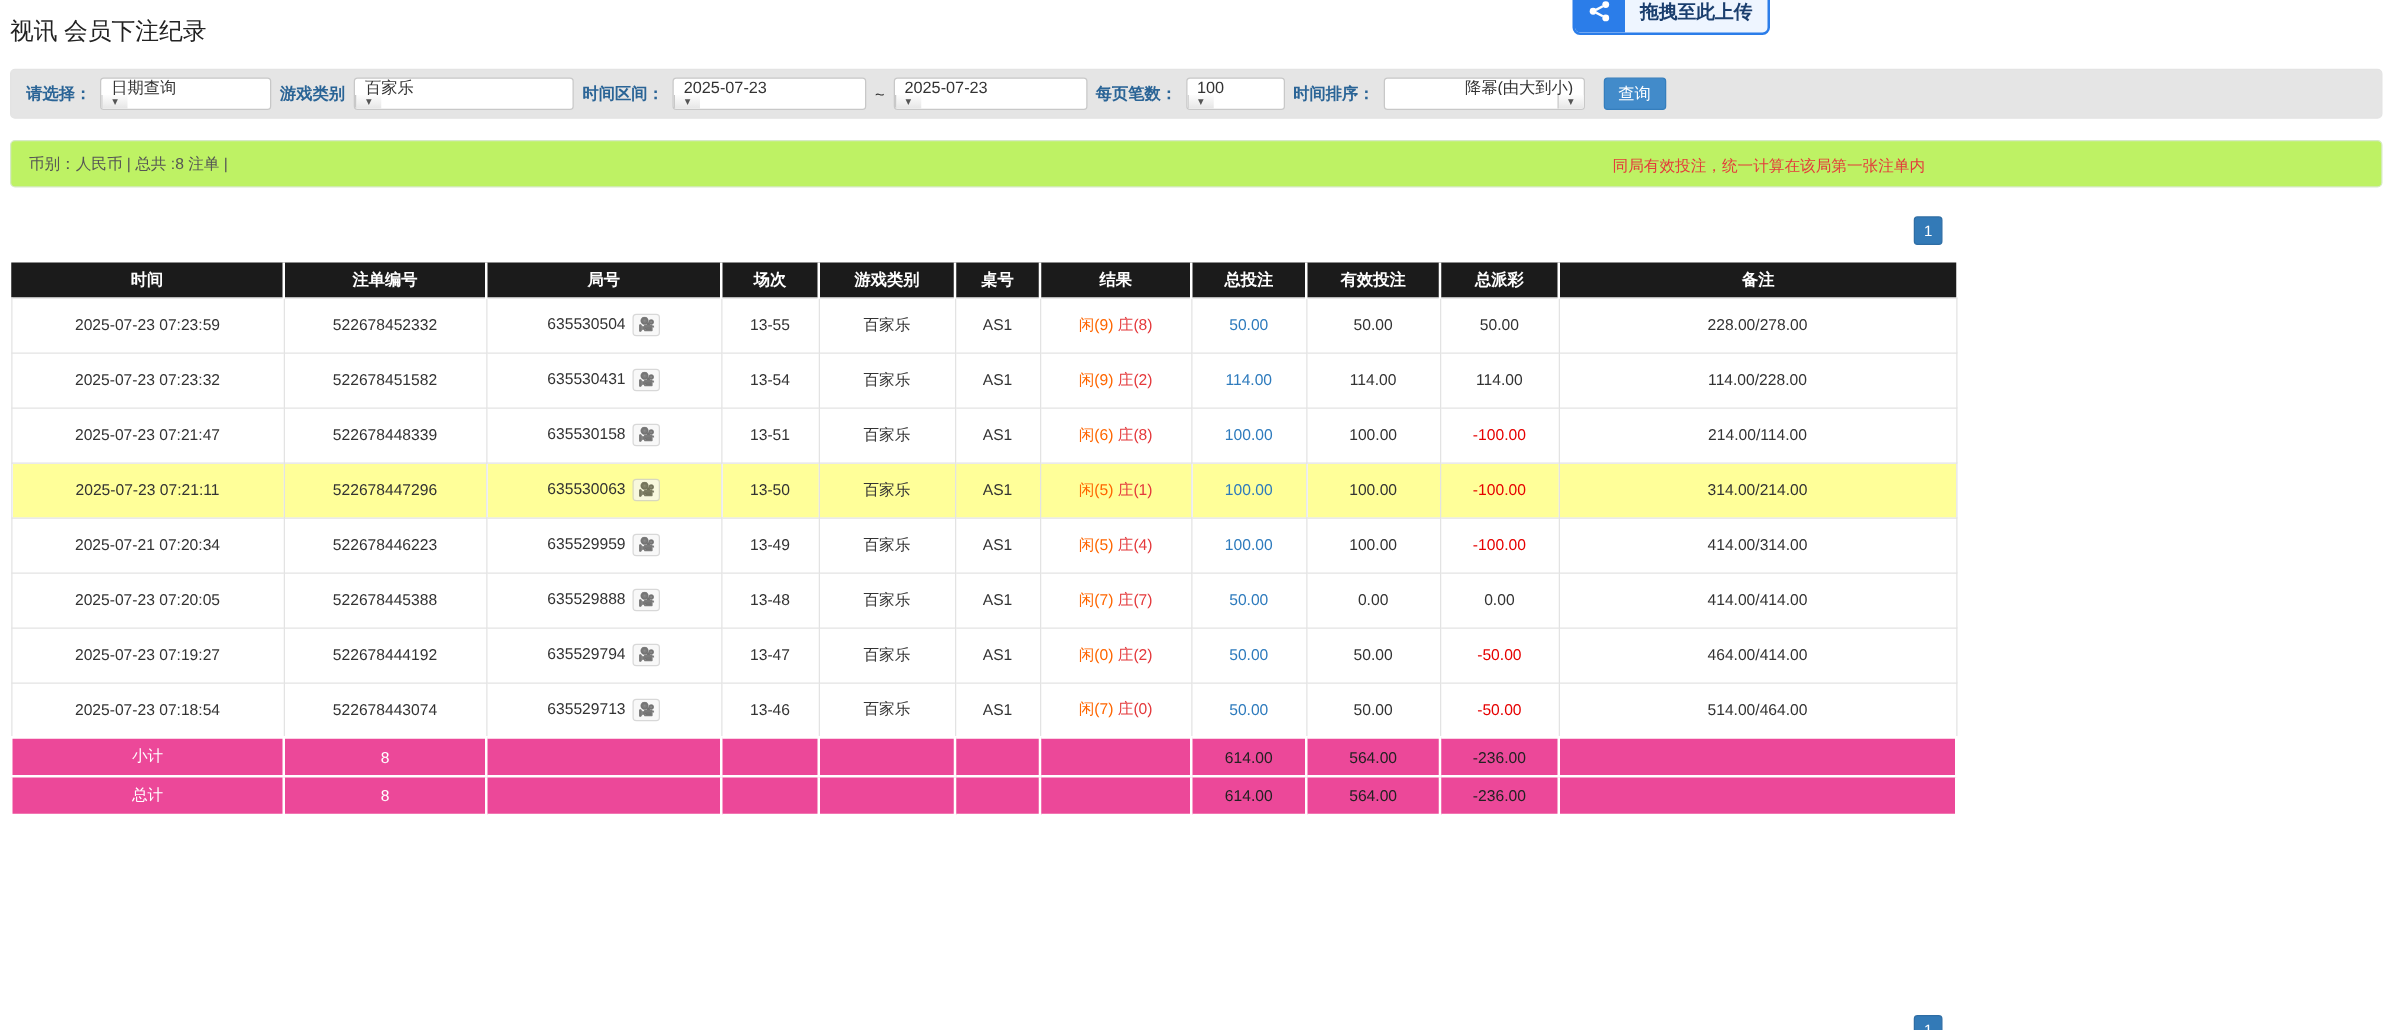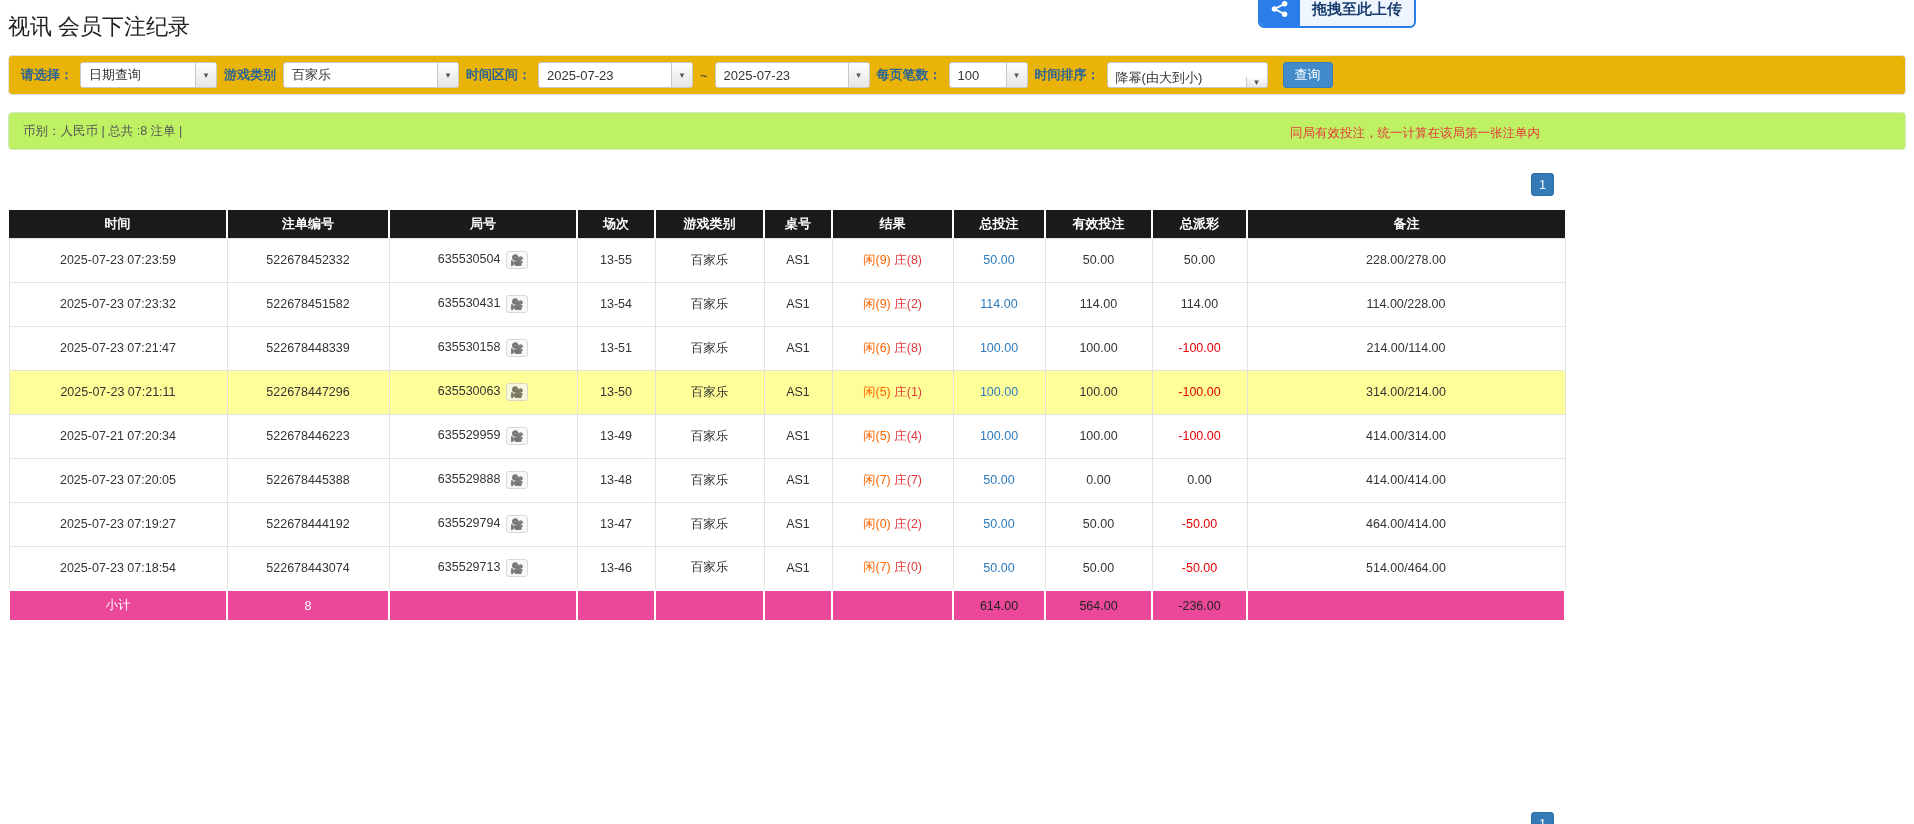--- a/index.html
+++ b/index.html
@@ -4,34 +4,34 @@
 <style>
   * { box-sizing: border-box; margin: 0; padding: 0; }
   html,body { width: 1914px; height: 824px; }
   body {
     position: relative; overflow: hidden; background: #fff;
     font-family: "Liberation Sans", "DejaVu Sans", sans-serif;
     color: #333;
   }
 
   
-  .page-title { position: absolute; top: 12px; left: 8px; font-size: 22px; font-weight: 400; color: #222; }
+  .page-title { position: absolute; top: 12px; left: 8px; font-size: 19px; font-weight: 400; color: #222; }
 
   
   .upload-btn { position: absolute; top: -10px; left: 1258px; height: 38px; display: flex; align-items: stretch;
     border: 2px solid #2b7de9; border-radius: 6px; overflow: hidden; background: #eef5ff; cursor: pointer; }
   .upload-icon { width: 40px; background: #2b7de9; display: flex; align-items: center; justify-content: center; }
   .upload-label { display: flex; align-items: center; padding: 0 12px; font-size: 15px; font-weight: bold; color: #1a3e6e; white-space: nowrap; }
 
   
   .filter-bar { position: absolute; top: 55px; left: 8px; right: 8px; height: 40px;
-    background: #eab308; border: 1px solid #e3e3e3; border-radius: 4px;
+    background: #e5e5e5; border: 1px solid #e3e3e3; border-radius: 4px;
     display: flex; align-items: center; padding: 0 12px; gap: 7px; font-size: 13px; white-space: nowrap; }
   .f-label { color: #2a6496; font-weight: bold; }
-  .combo { display: flex; height: 26px; background: #fff; border: 1px solid #c8c8c8; border-radius: 3px; overflow: hidden; align-items: stretch; cursor: pointer; }
+  .combo { display: flex; height: 26px; background: #fff; border: 1px solid #c8c8c8; border-radius: 3px; overflow: hidden; align-items: stretch; cursor: pointer; flex-direction: column; }
   .combo-text { padding: 0 8px; display: flex; align-items: center; font-size: 13px; color: #333; flex: 1; overflow: hidden; }
   .combo-btn { width: 21px; border-left: 1px solid #c8c8c8; background: linear-gradient(#fdfdfd, #e6e6e6);
     display: flex; align-items: center; justify-content: center; color: #555; font-size: 9px; }
   .w-query { width: 137px; } .w-game { width: 176px; } .w-date { width: 155px; } .w-size { width: 79px; } .w-sort { width: 161px; align-items: flex-end; }
   .tilde { color: #333; }
   .search-btn { margin-left: 8px; height: 26px; padding: 0 11px; background: #428bca; border: 1px solid #357ebd;
     color: #fff; font-size: 13px; border-radius: 3px; cursor: pointer; font-family: inherit; }
 
   
   .summary-bar { position: absolute; top: 112px; left: 8px; right: 8px; height: 38px;
@@ -325,16 +325,29 @@
       <td></td>
       <td></td>
       <td></td>
       <td></td>
       <td></td>
       <td>614.00</td>
       <td>564.00</td>
       <td class="neg">-236.00</td>
       <td></td>
     </tr>
+    <tr>
+      <td class="f-white">总计</td>
+      <td class="f-white">8</td>
+      <td></td>
+      <td></td>
+      <td></td>
+      <td></td>
+      <td></td>
+      <td>614.00</td>
+      <td>564.00</td>
+      <td class="neg">-236.00</td>
+      <td></td>
+    </tr>
   </tfoot>
 </table>
 
 <div class="page-btn bottom">1</div>
 
 </body></html>

